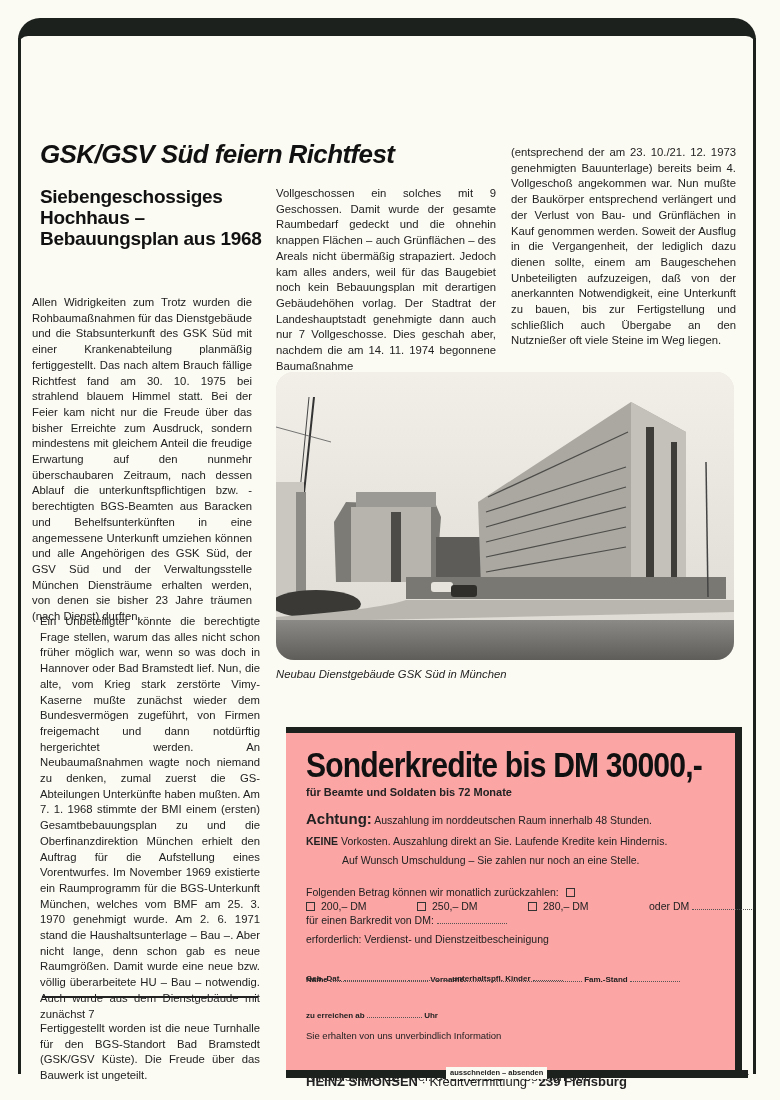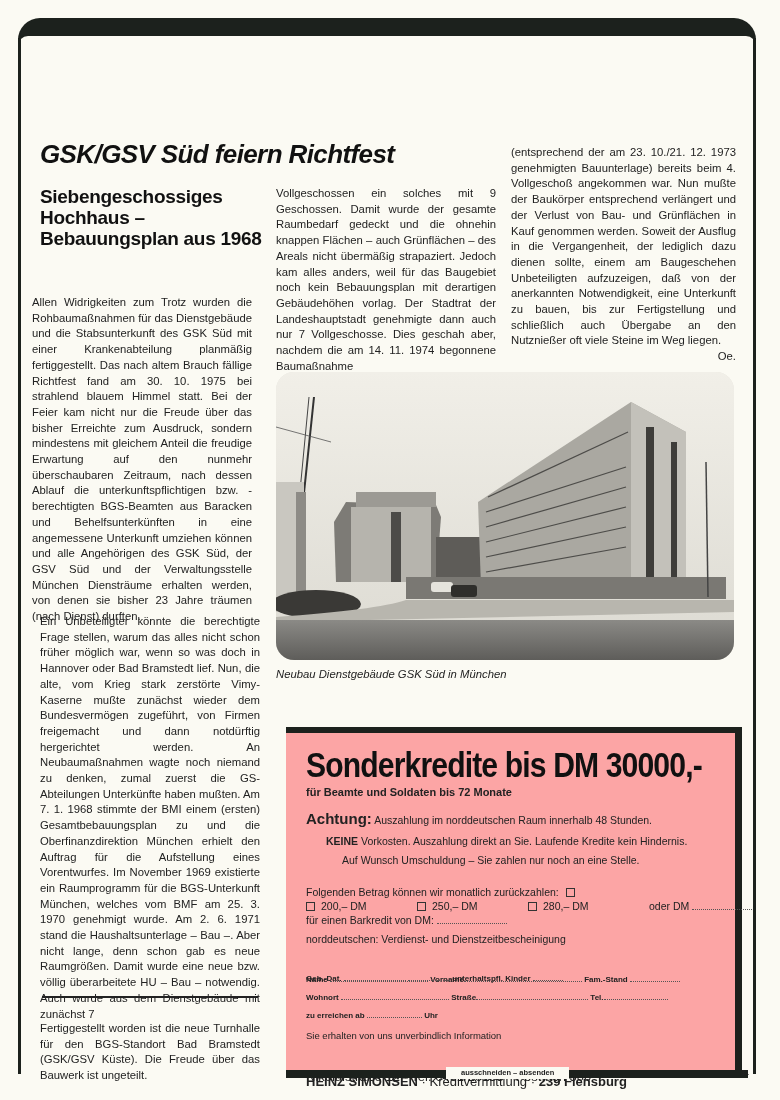--- a/index.html
+++ b/index.html
@@ -59,40 +59,40 @@
   .ad-title {
     position:absolute; left:20px; top:12px;
     font-family:"Liberation Sans", sans-serif; font-weight:bold; font-size:35px;
     letter-spacing:-1px; color:#111; transform:scaleX(0.86); transform-origin:left;
     white-space:nowrap;
   }
   .ad-line { position:absolute; left:20px; font-size:10.5px; color:#222; white-space:nowrap; }
   .ad-sub { top:53px; font-weight:bold; font-size:11px; }
   .ad-achtung { top:77px; }
   .ad-achtung b { font-size:15px; }
-  .ad-keine { top:102px;margin-left:20px; }
+  .ad-keine { top:102px; }
   .ad-wunsch { top:121px;margin-left:36px; }
   .ad-folgend { top:153px; }
   .ad-options { top:167px; display:flex; gap:12px; }
   .ad-options .opt { width:99px; }
   .ad-bar { top:181px; }
   .ad-erf { top:200px; }
   .ad-form { font-size:8px; font-weight:bold; }
   .f1 { top:221px;margin-top:20px; } .f2 { top:240px; } .f3 { top:259px; } .f4 { top:277px; }
   .ad-info { top:297px; font-size:9.5px; }
   .ad-heinz { top:316px; font-size:13px;margin-top:25px; }
   .ad-addr { top:336px; font-size:13px; }
   .box { display:inline-block; width:9px; height:9px; border:1px solid #333; vertical-align:-1px; margin-right:6px; }
   .dots { display:inline-block; border-bottom:1px dotted #555; height:8px; vertical-align:baseline; }
 
   .cut-bar {
     position:absolute; left:286px; top:1070px; width:462px; height:8px; background:#1c211d;
   }
   .cut-label {
-    position:absolute; left:446px; top:1067px; padding:0 15px; background:#fbfaf3;
+    position:absolute; left:446px; top:1067px; padding:0 4px; background:#fbfaf3;
     font-size:7.5px; font-weight:bold; color:#222; line-height:12px;
   }
   .page-num { position:absolute; left:741px; top:1069px; font-size:7px; font-weight:bold; color:#222; }
 </style>
 </head>
 <body>
 
 <div class="frame-top">
     <div class="frame-top-inner"></div>
   </div>
@@ -114,24 +114,20 @@
 <div class="col col1c">
   <p>Fertiggestellt worden ist die neue Turnhalle für den BGS-Standort Bad Bramstedt (GSK/GSV Küste). Die Freude über das Bauwerk ist ungeteilt.</p>
 </div>
 
 <div class="col col2">
   <p>Vollgeschossen ein solches mit 9 Geschossen. Damit wurde der gesamte Raumbedarf gedeckt und die ohnehin knappen Flächen – auch Grünflächen – des Areals nicht übermäßig strapaziert. Jedoch kam alles anders, weil für das Baugebiet noch kein Bebauungsplan mit derartigen Gebäudehöhen vorlag. Der Stadtrat der Landeshauptstadt genehmigte dann auch nur 7 Vollgeschosse. Dies geschah aber, nachdem die am 14. 11. 1974 begonnene Baumaßnahme</p>
 </div>
 
 <div class="col col3">
   <p>(entsprechend der am 23. 10./21. 12. 1973 genehmigten Bauunterlage) bereits beim 4. Vollgeschoß angekommen war. Nun mußte der Baukörper entsprechend verlängert und der Verlust von Bau- und Grünflächen in Kauf genommen werden. Soweit der Ausflug in die Vergangenheit, der lediglich dazu dienen sollte, einem am Baugeschehen Unbeteiligten aufzuzeigen, daß von der anerkannten Notwendigkeit, eine Unterkunft zu bauen, bis zur Fertigstellung und schließlich auch Übergabe an den Nutznießer oft viele Steine im Weg liegen.</p>
-  <div class="sign-row">
-    <span></span>
-    <span>Oe.</span>
-  </div>
 </div>
 
 <div class="photo">
   <svg width="458" height="288" viewBox="0 0 458 288">
     <defs>
       <linearGradient id="sky" x1="0" y1="0" x2="0" y2="1">
         <stop offset="0" stop-color="#f1efe8"></stop>
         <stop offset="1" stop-color="#dcdad2"></stop>
       </linearGradient>
       <linearGradient id="road" x1="0" y1="0" x2="0" y2="1">
@@ -202,36 +198,31 @@
   </div>
   <div class="ad-line ad-options">
     <span class="opt"><span class="box"></span><span>200,– DM</span></span>
     <span class="opt"><span class="box"></span><span>250,– DM</span></span>
     <span class="opt"><span class="box"></span><span>280,– DM</span></span>
     <span style="margin-left:10px"><span>oder DM</span> <span class="dots" style="width:60px"></span></span>
   </div>
   <div class="ad-line ad-bar">
     <span>für einen Barkredit von DM:</span> <span class="dots" style="width:70px"></span>
   </div>
-  <div class="ad-line ad-erf">norddeutschen: Verdienst- und Dienstzeitbescheinigung</div>
+  <div class="ad-line ad-erf">erforderlich: Verdienst- und Dienstzeitbescheinigung</div>
 
   <div class="ad-line ad-form f1">
     <span>Name</span> <span class="dots" style="width:98px"></span>
     <span>Vorname</span><span class="dots" style="width:118px"></span>
     <span>Fam.-Stand</span> <span class="dots" style="width:50px"></span>
   </div>
   <div class="ad-line ad-form f2">
     <span>Geb.-Dat.</span> <span class="dots" style="width:62px"></span> <span class="dots" style="width:42px"></span>
     <span>unterhaltspfl. Kinder</span> <span class="dots" style="width:30px"></span>
   </div>
-  <div class="ad-line ad-form f3">
-    <span>Wohnort</span> <span class="dots" style="width:108px"></span>
-    <span>Straße</span><span class="dots" style="width:112px"></span>
-    <span>Tel.</span><span class="dots" style="width:64px"></span>
-  </div>
   <div class="ad-line ad-form f4">
     <span>zu erreichen ab</span> <span class="dots" style="width:55px"></span>
     <span>Uhr</span>
   </div>
 
   <div class="ad-line ad-info">Sie erhalten von uns unverbindlich Information</div>
   <div class="ad-line ad-heinz">
     <b>HEINZ SIMONSEN</b>
     <span>·</span>
     <span>Kreditvermittlung</span>

